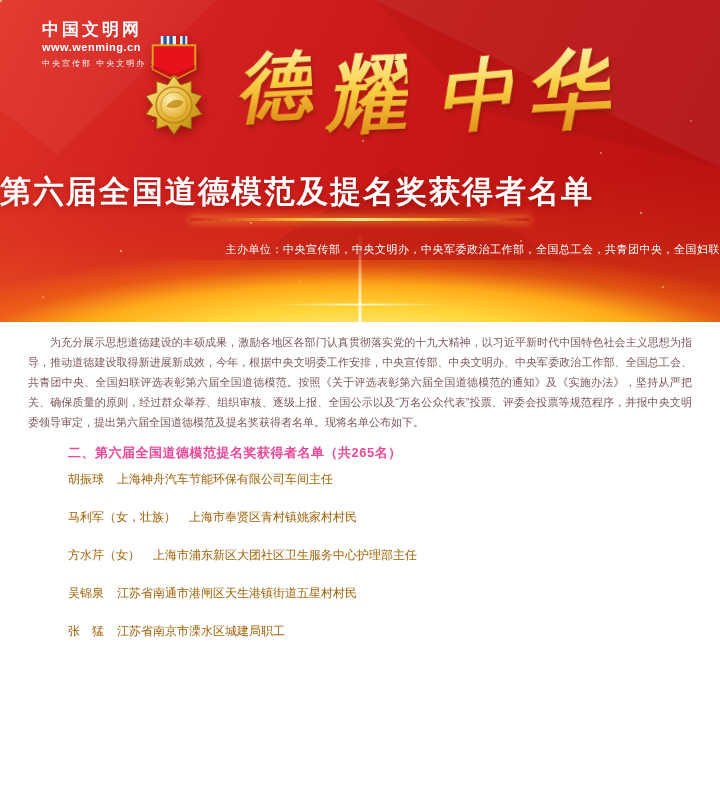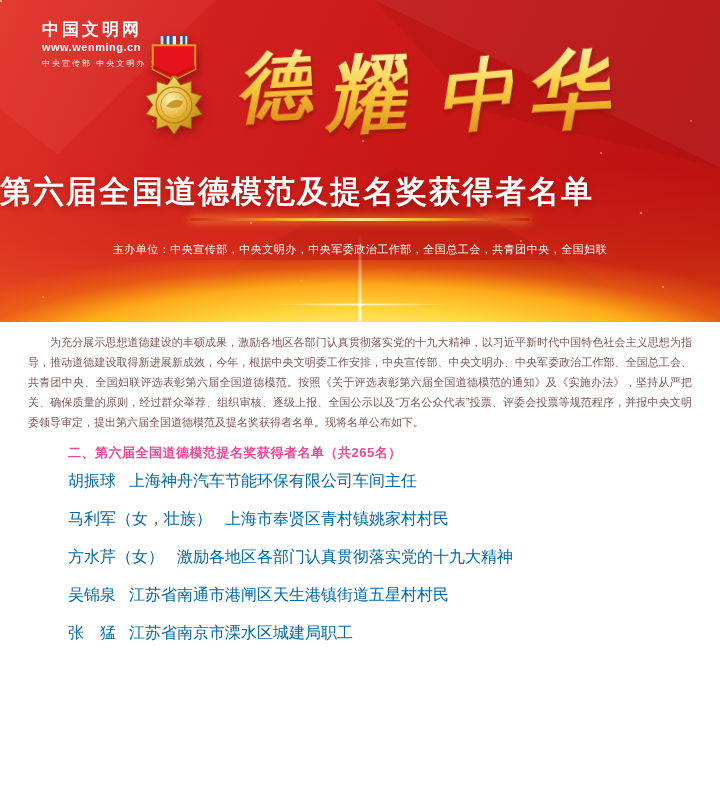--- a/index.html
+++ b/index.html
@@ -55,30 +55,30 @@
   .cal.c2 { font-size:78px; margin-left:28px; margin-top:8px; transform:rotate(-5deg); }
   .cal.c3 { font-size:86px; margin-left:10px; margin-top:-2px; transform:rotate(-3deg); }
 
   .main-title { position:absolute; top:171px; left:0; width:100%; text-align:left;
     font-size:31px; font-weight:bold; color:#ffffff; letter-spacing:2px;
     text-shadow:0 2px 6px rgba(120,0,0,.45); }
   .title-divider { position:absolute; top:218px; left:50%; transform:translateX(-50%);
     width:340px; height:3px; border-radius:2px;
     background:linear-gradient(90deg,rgba(255,170,30,0),rgba(255,190,50,.9) 30%,#ffe98c 50%,rgba(255,190,50,.9) 70%,rgba(255,170,30,0));
     box-shadow:0 0 9px 1px rgba(255,200,60,.65); }
-  .organizers { position:absolute; top:242px; left:0; width:100%; text-align:center;
+  .organizers { position:absolute; top:242px; left:0; width:100%; text-align:right;
     font-size:11px; color:#ffffff; letter-spacing:.5px; }
 
   
   .content { background:#fff; padding:10px 28px 0; }
   .content p { font-size:11px; line-height:20px; color:#7d5757; text-indent:2em;
     margin-bottom:9px; text-align:justify; word-break:break-all; }
   .section-heading { margin:12px 0 0 40px; font-size:13px; font-weight:bold; color:#ec4899; letter-spacing:.5px; }
   .name-list { margin-left:40px; }
-  .row { height:38px; padding-top:9px; font-size:16px; color:#0369a1; }
+  .row { height:38px; padding-top:9px; font-size:12px; color:#a16207; }
   .row .content-line { display:inline-block; }
   .row .nm { margin-right:13px; }
   .row.hl .content-line { border-bottom:2px solid #de3226; padding:0 22px 5px 0; }
 </style>
 </head>
 <body>
 
 <div class="page">
 
   <div class="banner">
@@ -152,21 +152,21 @@
   </div>
 
   <div class="row">
     <span class="content-line">
       <span class="nm">马利军（女，壮族）</span><span class="ds">上海市奉贤区青村镇姚家村村民</span>
     </span>
   </div>
 
   <div class="row">
     <span class="content-line">
-      <span class="nm">方水芹（女）</span><span class="ds">激励各地区各部门认真贯彻落实党的十九大精神</span>
+      <span class="nm">方水芹（女）</span><span class="ds">上海市浦东新区大团社区卫生服务中心护理部主任</span>
     </span>
   </div>
 
   <div class="row">
     <span class="content-line">
       <span class="nm">吴锦泉</span><span class="ds">江苏省南通市港闸区天生港镇街道五星村村民</span>
     </span>
   </div>
 
   <div class="row">

